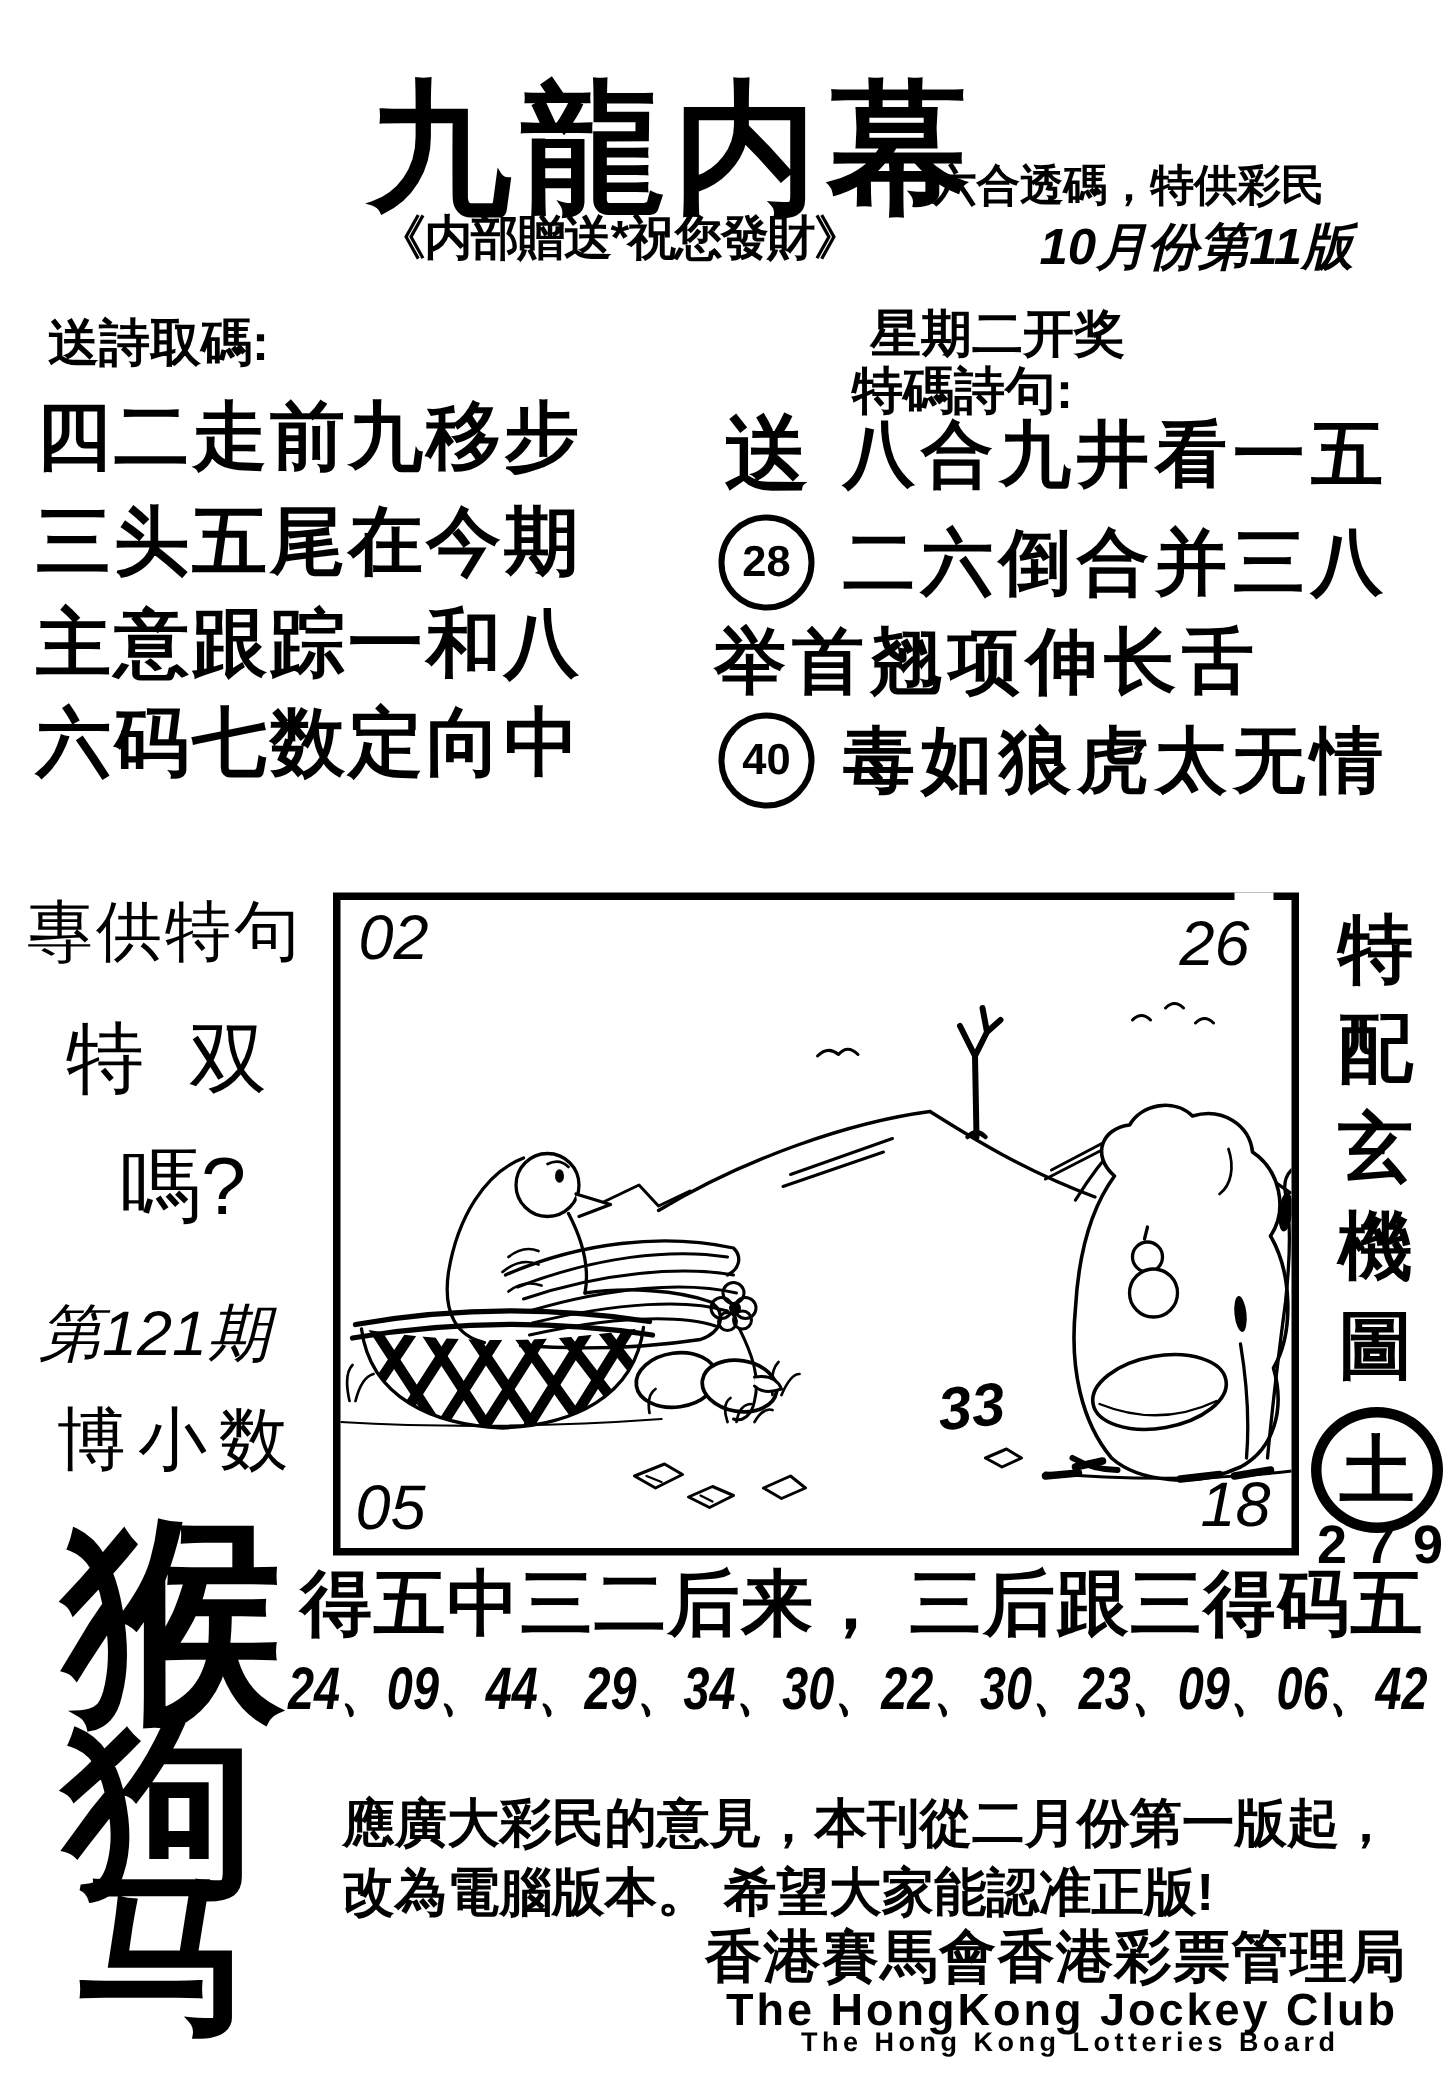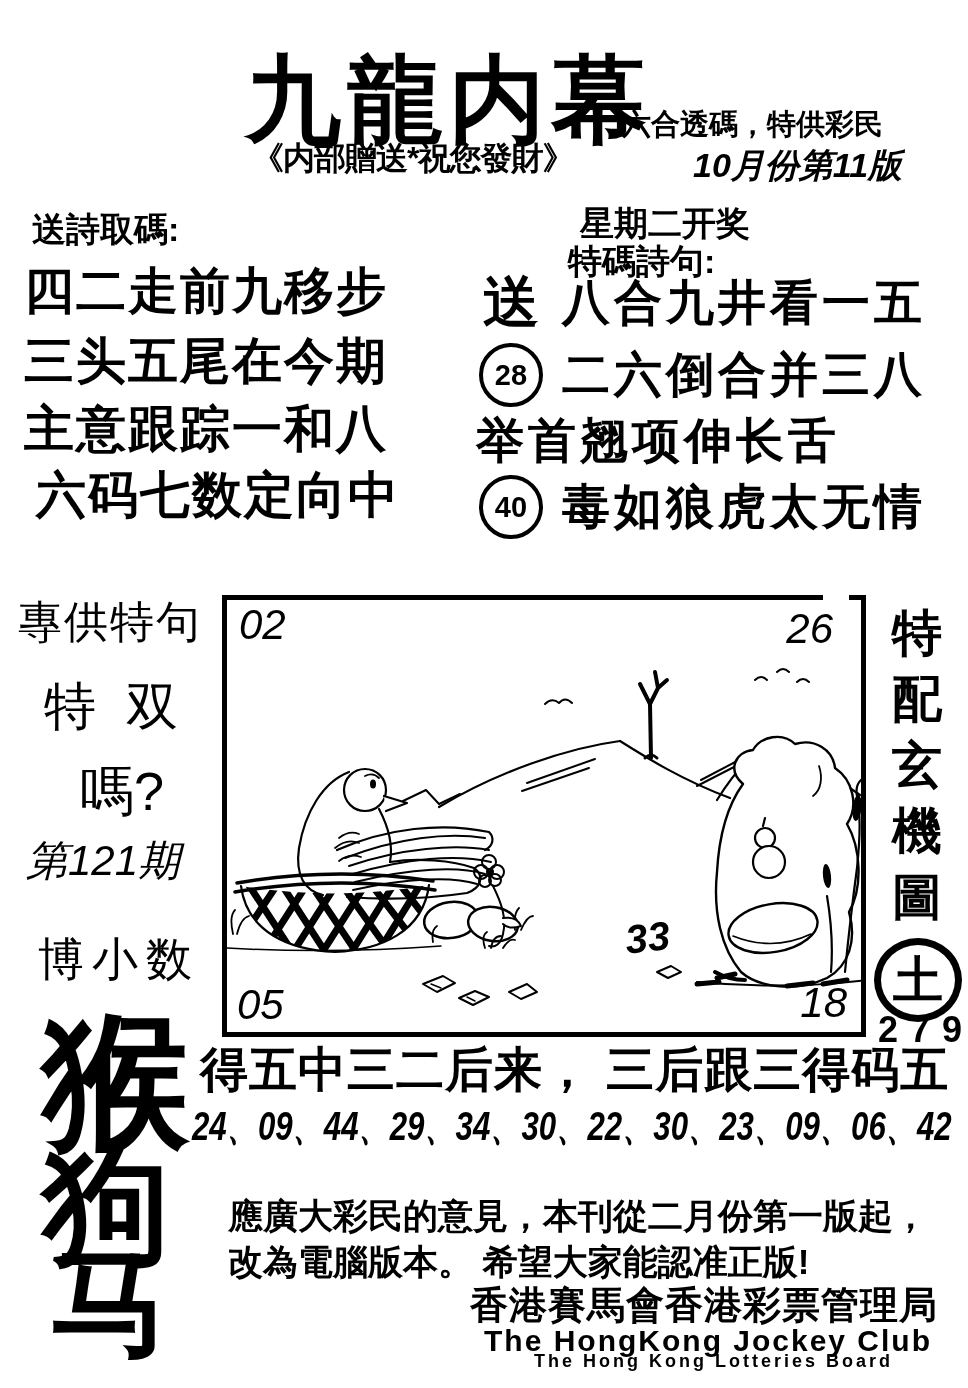--- a/index.html
+++ b/index.html
@@ -53,21 +53,21 @@
 
   <div class="abs title" style="left:245px;top:32px;margin-top:20px;">九龍内幕</div>
   <div class="abs subtitle" style="left:252px;top:142px;">《内部贈送*祝您發財》</div>
   <div class="abs info1" style="left:622px;top:110px;">六合透碼，特供彩民</div>
   <div class="abs info2" style="left:693px;top:148px;">10月份第11版</div>
 
   <div class="abs poem-head" style="left:32px;top:212px;">送詩取碼:</div>
   <div class="abs poem-line" style="left:24px;top:266px;">四二走前九移步</div>
   <div class="abs poem-line" style="left:24px;top:336px;">三头五尾在今期</div>
   <div class="abs poem-line" style="left:24px;top:404px;">主意跟踪一和八</div>
-  <div class="abs poem-line" style="left:36px;top:470px;">六码七数定向中</div>
+  <div class="abs poem-line" style="left:24px;top:470px;">六码七数定向中</div>
 
   <div class="abs poem-head" style="left:544px;top:206px;margin-left:36px;">星期二开奖</div>
   <div class="abs poem-head" style="left:568px;top:244px;">特碼詩句:</div>
 
   <div class="rrow" style="left:468px;top:272px;">
     <span class="rmarker">
         <span class="plain">送</span>
       </span>
     <span class="rtext">八合九井看一五</span>
   </div>
@@ -83,21 +83,21 @@
   <div class="rrow" style="left:468px;top:476px;">
     <span class="rmarker">
         <span class="circ">40</span>
       </span>
     <span class="rtext">毒如狼虎太无情</span>
   </div>
 
   <div class="abs cal" style="left:18px;top:600px;font-size:44px;letter-spacing:2px;">專供特句</div>
   <div class="abs cal" style="left:44px;top:680px;font-size:52px;letter-spacing:30px;">特双</div>
   <div class="abs cal" style="left:80px;top:764px;font-size:54px;">嗎?</div>
-  <div class="abs cal" style="left:26px;top:840px;font-size:42px;font-style:italic;">第121期</div>
+  <div class="abs cal" style="left:26px;top:868px;font-size:42px;font-style:italic;">第121期</div>
   <div class="abs cal" style="left:38px;top:936px;font-size:46px;letter-spacing:8px;">博小数</div>
 
   <div class="abs zod" style="left:42px;top:1008px;font-size:148px;">猴</div>
   <div class="abs zod" style="left:42px;top:1142px;font-size:128px;">狗</div>
   <div class="abs zod" style="left:50px;top:1244px;font-size:118px;">马</div>
 
   <div class="frame">
     <div class="notch" style="left:596px;top:-5px;width:26px;height:5px;"></div>
     <svg viewBox="0 0 634 432" width="634" height="432">
       <g stroke="#000" fill="none" stroke-width="2.2" stroke-linecap="round" stroke-linejoin="round">

